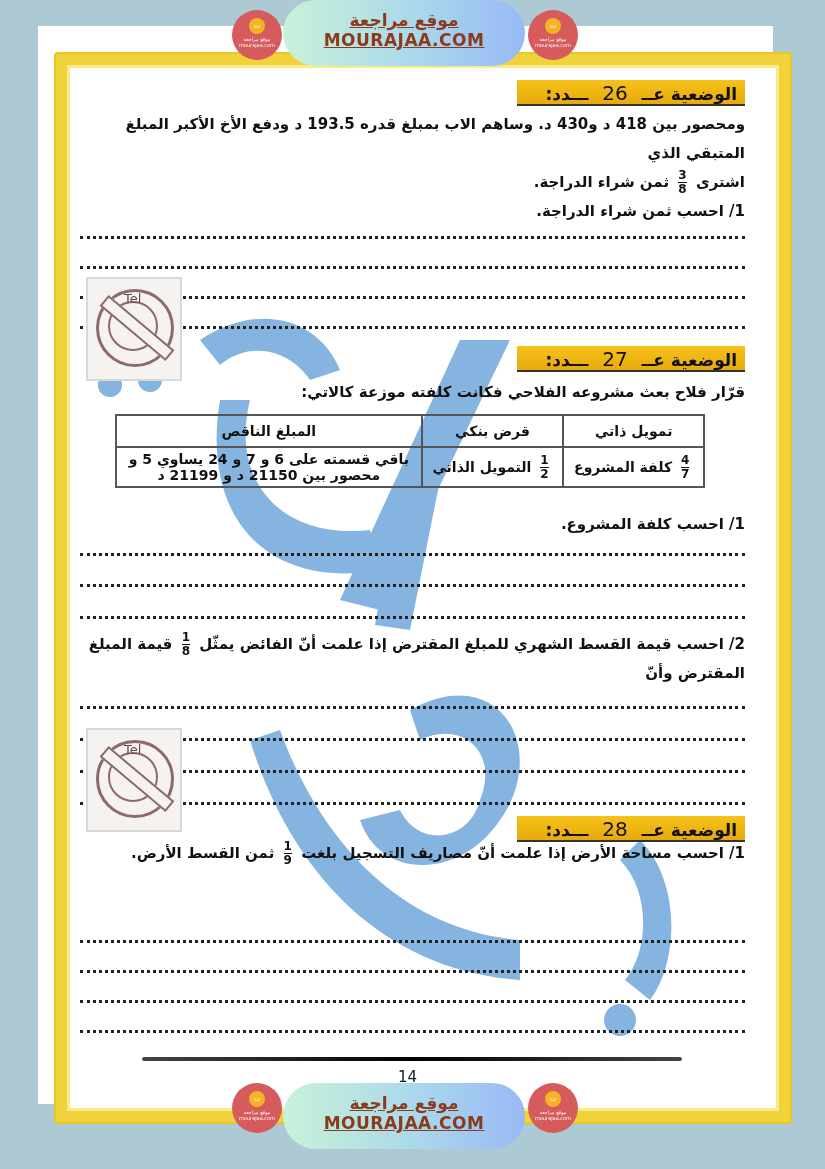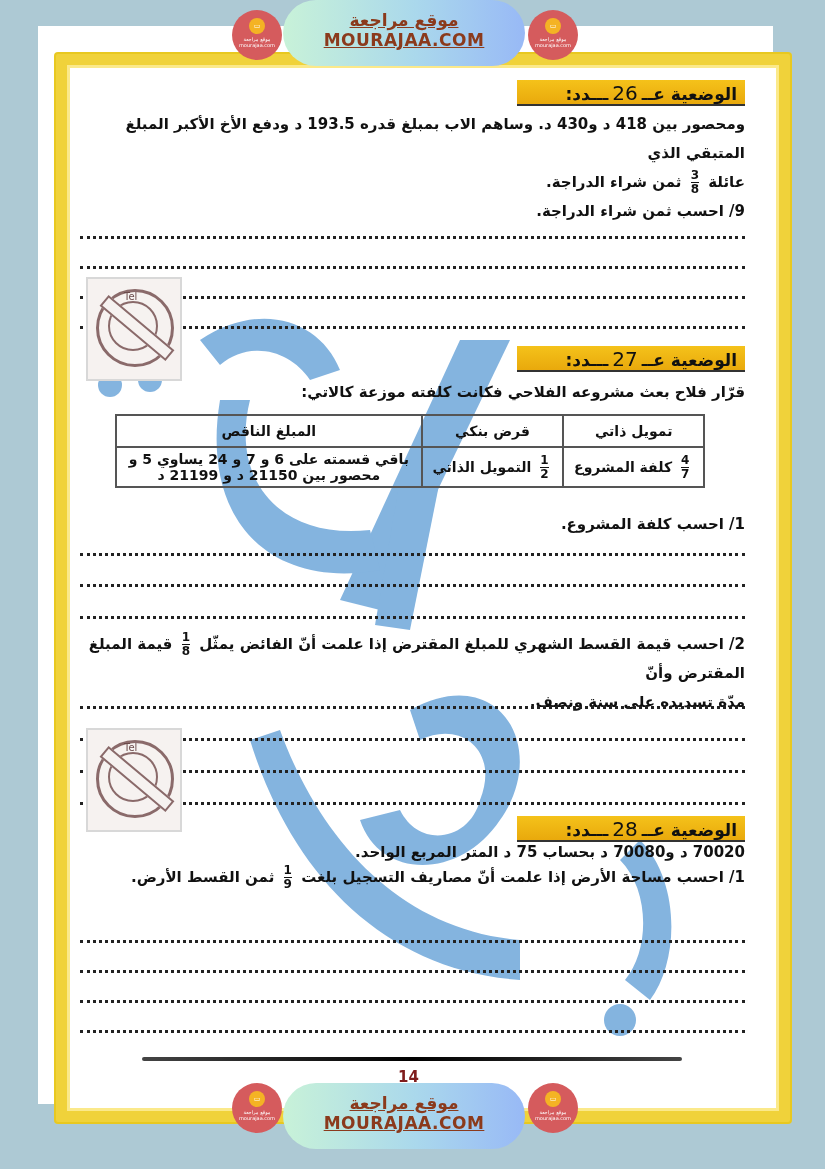--- a/index.html
+++ b/index.html
@@ -2,42 +2,42 @@
 <html><head>
 <meta charset="utf-8">
 <style>
   html,body{margin:0;padding:0;}
   body{width:825px;height:1169px;background:#adc9d4;position:relative;overflow:hidden;font-family:"DejaVu Sans",sans-serif;}
   .sheet{position:absolute;left:38px;top:26px;width:735px;height:1078px;background:#fff;}
   .frame{position:absolute;left:56px;top:54px;width:712px;height:1046px;border:11px solid #f0d23a;box-shadow:inset 0 0 0 3px #fbe98a, 0 0 0 2px #e8c820;border-radius:2px;background:#fff;}
   .content{position:absolute;left:80px;top:78px;width:665px;direction:rtl;text-align:right;color:#111;}
   .watermark{position:absolute;pointer-events:none;}
   .heading{position:absolute;right:0;height:26px;width:228px;background:linear-gradient(#f5c21a,#e9a90c);border-bottom:2px solid #333;font-weight:bold;font-size:17px;line-height:26px;padding-right:8px;box-sizing:border-box;color:#111;}
-  .heading .num{font-size:20px;font-weight:normal;margin:0 4px;}
+  .heading .num{font-size:20px;font-weight:normal;margin:0 14px;}
   .para{position:absolute;right:0;width:665px;font-size:15px;font-weight:bold;line-height:29px;}
   .dots{position:absolute;left:0;width:665px;height:0;border-top:3px dotted #222;}
   .frac{display:inline-block;vertical-align:middle;text-align:center;font-size:12px;line-height:13px;margin:0 4px;}
   .frac span{display:block;}
   .frac .top{border-bottom:1px solid #111;}
   table.costs{position:absolute;right:40px;top:336px;width:590px;border-collapse:collapse;font-size:14px;font-weight:bold;direction:rtl;}
   table.costs td,table.costs th{border:2px solid #555;padding:3px 8px;text-align:center;}
   table.costs th{font-weight:bold;height:24px;}
   .stamp{position:absolute;width:96px;height:104px;border:2px solid #d8d8d8;background:#f6f2f0;box-sizing:border-box;}
   .stamp .ring{position:absolute;left:8px;top:10px;width:78px;height:78px;border:3px solid #8a6a6a;border-radius:50%;box-sizing:border-box;}
   .stamp .ring2{position:absolute;left:20px;top:22px;width:50px;height:50px;border:2px solid #8a6a6a;border-radius:50%;box-sizing:border-box;}
   .stamp .bar{position:absolute;left:6px;top:42px;width:86px;height:14px;border:2px solid #8a6a6a;background:#f6f2f0;transform:rotate(40deg);box-sizing:border-box;}
-  .stamp .tel{position:absolute;left:36px;top:12px;font-size:10px;color:#6a4a4a;}
+  .stamp .tel{position:absolute;left:36px;top:12px;font-size:13px;color:#6a4a4a;}
   .banner{position:absolute;left:283px;width:242px;height:66px;border-radius:33px;background:linear-gradient(90deg,#c8f2d8,#aad8ec 55%,#98b9f6);text-align:center;}
   .banner .ar{font-size:17px;font-weight:bold;color:#8b3a1c;text-decoration:underline;margin-top:10px;direction:rtl;}
   .banner .en{font-size:17px;font-weight:bold;color:#8b3a1c;text-decoration:underline;letter-spacing:0.5px;}
   .logo{position:absolute;width:50px;height:50px;border-radius:50%;background:#d55b5d;text-align:center;}
   .logo .ic{display:block;width:16px;height:16px;border-radius:50%;background:#f4b324;margin:8px auto 2px;font-size:7px;line-height:16px;color:#fff;}
   .logo .tx{display:block;font-size:5px;color:#fff;line-height:6px;}
   .rule{position:absolute;left:142px;top:1057px;width:540px;height:4px;background:linear-gradient(90deg,#444,#000 50%,#444);border-radius:2px;}
-  .pgnum{position:absolute;left:398px;top:1068px;font-size:15px;font-weight:bold;color:#7f1d1d;}
+  .pgnum{position:absolute;left:398px;top:1068px;font-size:15px;font-weight:normal;color:#0f172a;}
 </style>
 </head>
 <body>
 
 <div class="sheet"></div>
 <div class="frame"></div>
 
 <svg class="watermark" style="left:80px;top:280px;opacity:0.75" width="640" height="760" viewBox="0 0 640 760">
   <path d="M120 60 C 180 20, 240 40, 260 90 L 230 100 C 210 70, 170 60, 140 85 Z" fill="#5b9bd5"></path>
   <path d="M380 60 L 430 60 L 300 330 L 260 320 Z" fill="#5b9bd5"></path>
@@ -52,25 +52,25 @@
 </svg>
 
 <div class="content">
 
   <div class="heading" style="top:2px">
     <span>الوضعية عــ</span><span class="num">26</span><span>ـــدد:</span>
   </div>
   <div class="para" style="top:32px">
     <div>ومحصور بين 418 د و430 د. وساهم الاب بمبلغ قدره 193.5 د ودفع الأخ الأكبر المبلغ المتبقي الذي</div>
     <div>
-      <span>عائلة</span>
+      <span>اشترى</span>
       <span class="frac"><span class="top">3</span><span>8</span></span>
       <span>ثمن شراء الدراجة.</span>
     </div>
-    <div>9/ احسب ثمن شراء الدراجة.</div>
+    <div>1/ احسب ثمن شراء الدراجة.</div>
   </div>
   <div class="dots" style="top:158px"></div>
   <div class="dots" style="top:188px"></div>
   <div class="dots" style="top:218px"></div>
   <div class="dots" style="top:248px"></div>
 
   <div class="heading" style="top:268px">
     <span>الوضعية عــ</span><span class="num">27</span><span>ـــدد:</span>
   </div>
   <div class="para" style="top:300px">قرّار فلاح بعث مشروعه الفلاحي فكانت كلفته موزعة كالاتي:</div>
@@ -102,32 +102,30 @@
   <div class="para" style="top:432px">1/ احسب كلفة المشروع.</div>
   <div class="dots" style="top:475px"></div>
   <div class="dots" style="top:506px"></div>
   <div class="dots" style="top:538px"></div>
   <div class="para" style="top:552px">
     <div>
       <span>2/ احسب قيمة القسط الشهري للمبلغ المقترض إذا علمت أنّ الفائض يمثّل</span>
       <span class="frac"><span class="top">1</span><span>8</span></span>
       <span>قيمة المبلغ المقترض وأنّ</span>
     </div>
-    <div>مدّة تسديده على سنة ونصف.</div>
   </div>
   <div class="dots" style="top:628px"></div>
   <div class="dots" style="top:660px"></div>
   <div class="dots" style="top:692px"></div>
   <div class="dots" style="top:724px"></div>
 
   <div class="heading" style="top:738px">
     <span>الوضعية عــ</span><span class="num">28</span><span>ـــدد:</span>
   </div>
   <div class="para" style="top:762px;line-height:24px">
-    <div>70020 د و70080 د بحساب 75 د المتر المربع الواحد.</div>
     <div>
       <span>1/ احسب مساحة الأرض إذا علمت أنّ مصاريف التسجيل بلغت</span>
       <span class="frac"><span class="top">1</span><span>9</span></span>
       <span>ثمن القسط الأرض.</span>
     </div>
   </div>
   <div class="dots" style="top:862px"></div>
   <div class="dots" style="top:892px"></div>
   <div class="dots" style="top:922px"></div>
   <div class="dots" style="top:952px"></div>

